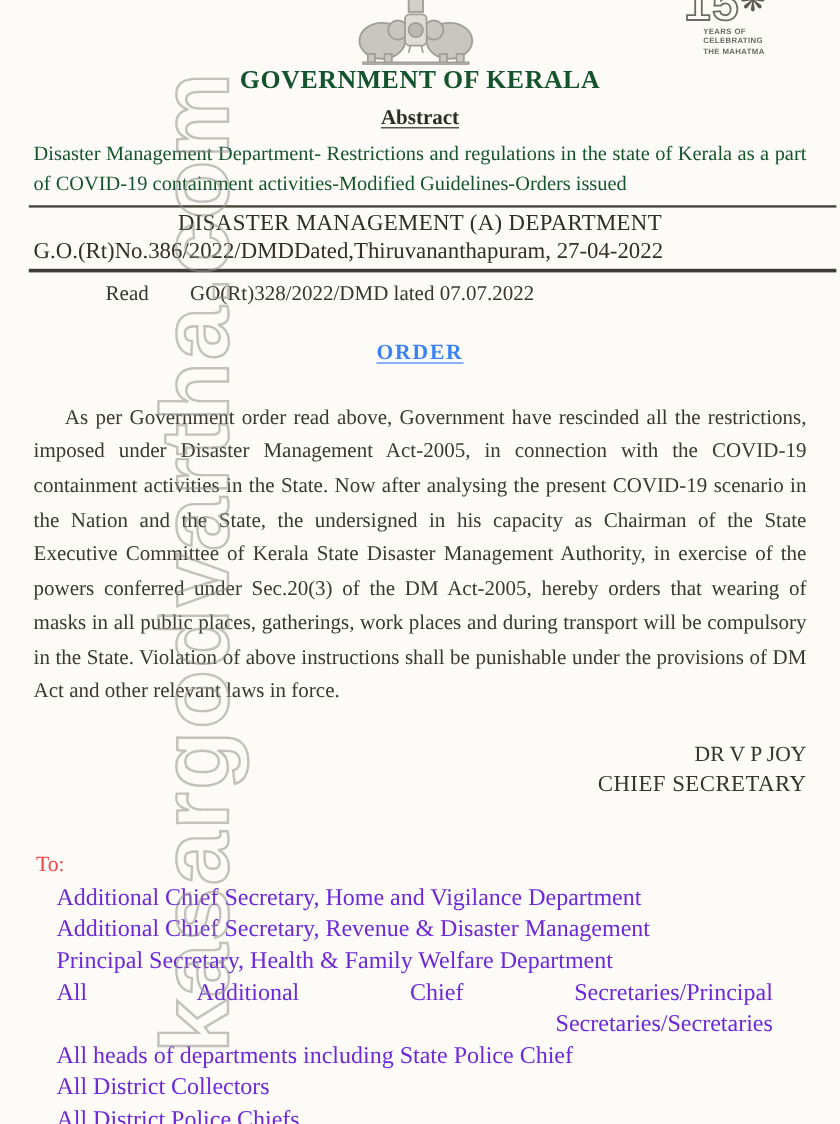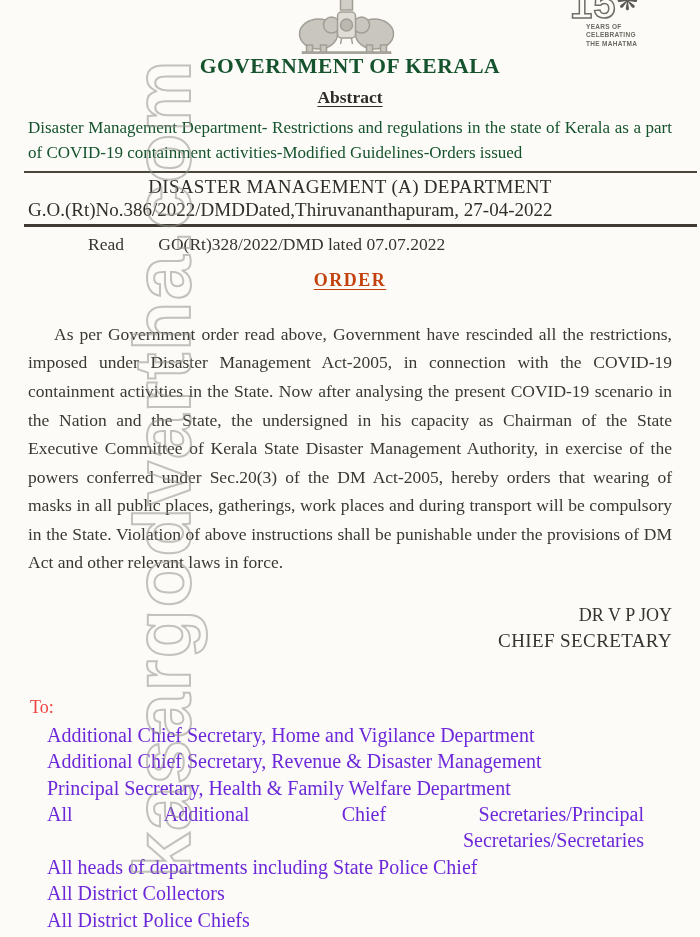--- a/index.html
+++ b/index.html
@@ -52,21 +52,21 @@
     margin:3px 0 0;text-align:center;font-size:19px;font-weight:normal;color:#2f2d28;
     letter-spacing:.3px;
   }
   .go-line{
     display:flex;margin:1px 28px 0;font-size:19px;
     color:#322f29;
   }
   .read-line{margin:7px 28px 0 40px;font-size:17.5px;color:#383530;}
   .read-label{margin-right:30px;margin-left:48px;}
   h3.order{
-    margin:15px 0 0;text-align:center;font-size:18px;font-weight:bold;color:#c2410c;
+    margin:28px 0 0;text-align:center;font-size:18px;font-weight:bold;color:#3b82f6;
     letter-spacing:1.5px;text-decoration:underline;text-underline-offset:3px;
   }
   
   p.body-par{
     margin:29px 28px 0;font-size:17.5px;line-height:1.63;text-align:justify;
     text-indent:26px;color:#3b3831;
   }
   .sig{margin:27px 28px 0;text-align:right;font-size:18px;line-height:1.33;color:#37342e;}
   .sig .desig{font-size:19px;letter-spacing:.4px;}
   

